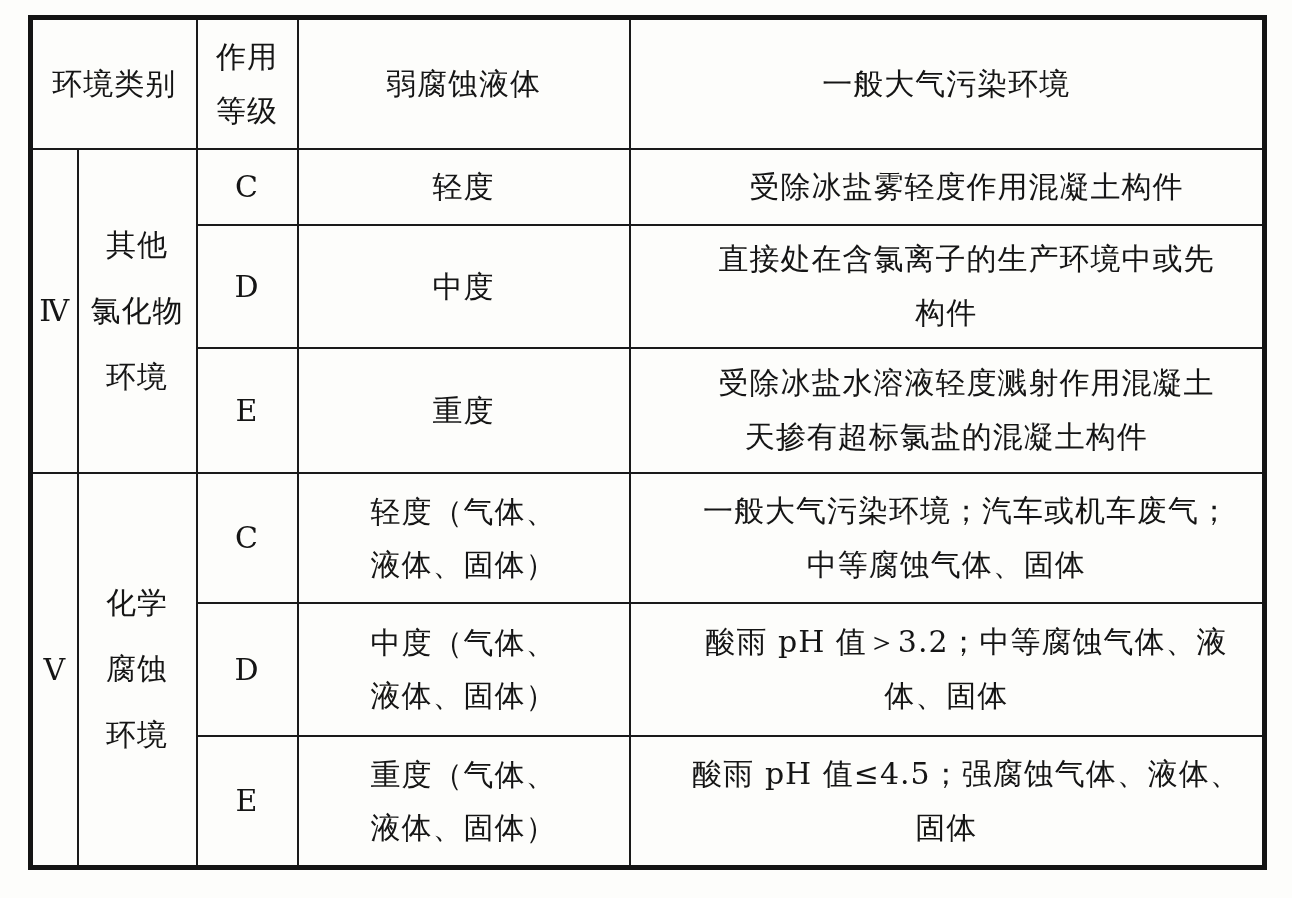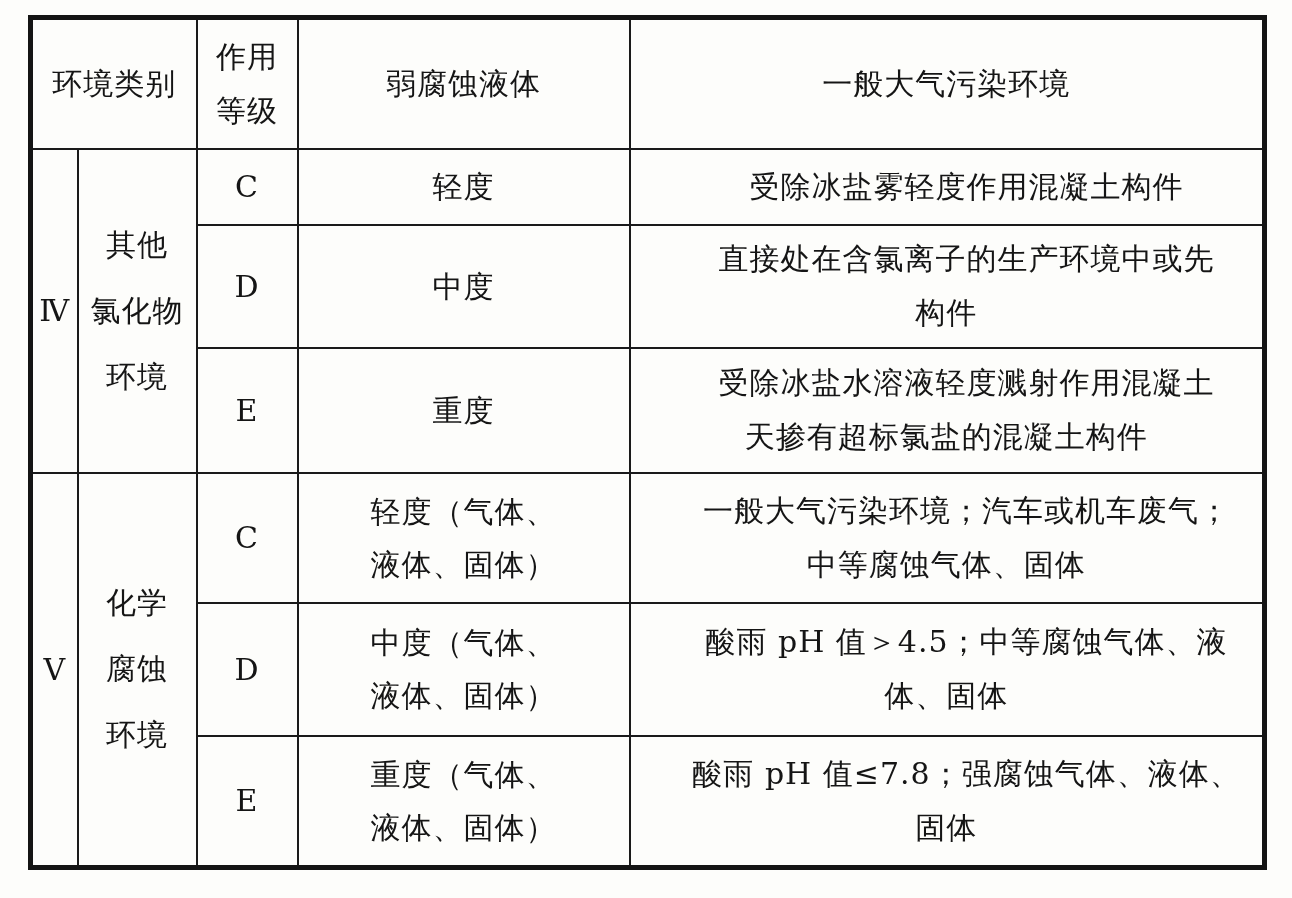--- a/index.html
+++ b/index.html
@@ -127,26 +127,26 @@
       <td class="cond-cell">轻度（气体、
 液体、固体）</td>
       <td class="desc-cell">一般大气污染环境；汽车或机车废气；
 中等腐蚀气体、固体</td>
     </tr>
 
     <tr style="height:133px;">
       <td class="level-cell">D</td>
       <td class="cond-cell">中度（气体、
 液体、固体）</td>
-      <td class="desc-cell">酸雨 pH 值＞4.5；中等腐蚀气体、液
+      <td class="desc-cell">酸雨 pH 值＞3.2；中等腐蚀气体、液
 体、固体</td>
     </tr>
 
     <tr style="height:132px;">
       <td class="level-cell">E</td>
       <td class="cond-cell">重度（气体、
 液体、固体）</td>
-      <td class="desc-cell">酸雨 pH 值≤7.8；强腐蚀气体、液体、
+      <td class="desc-cell">酸雨 pH 值≤4.5；强腐蚀气体、液体、
 固体</td>
     </tr>
   </tbody>
     </table>
 </div>
 
 </body></html>

